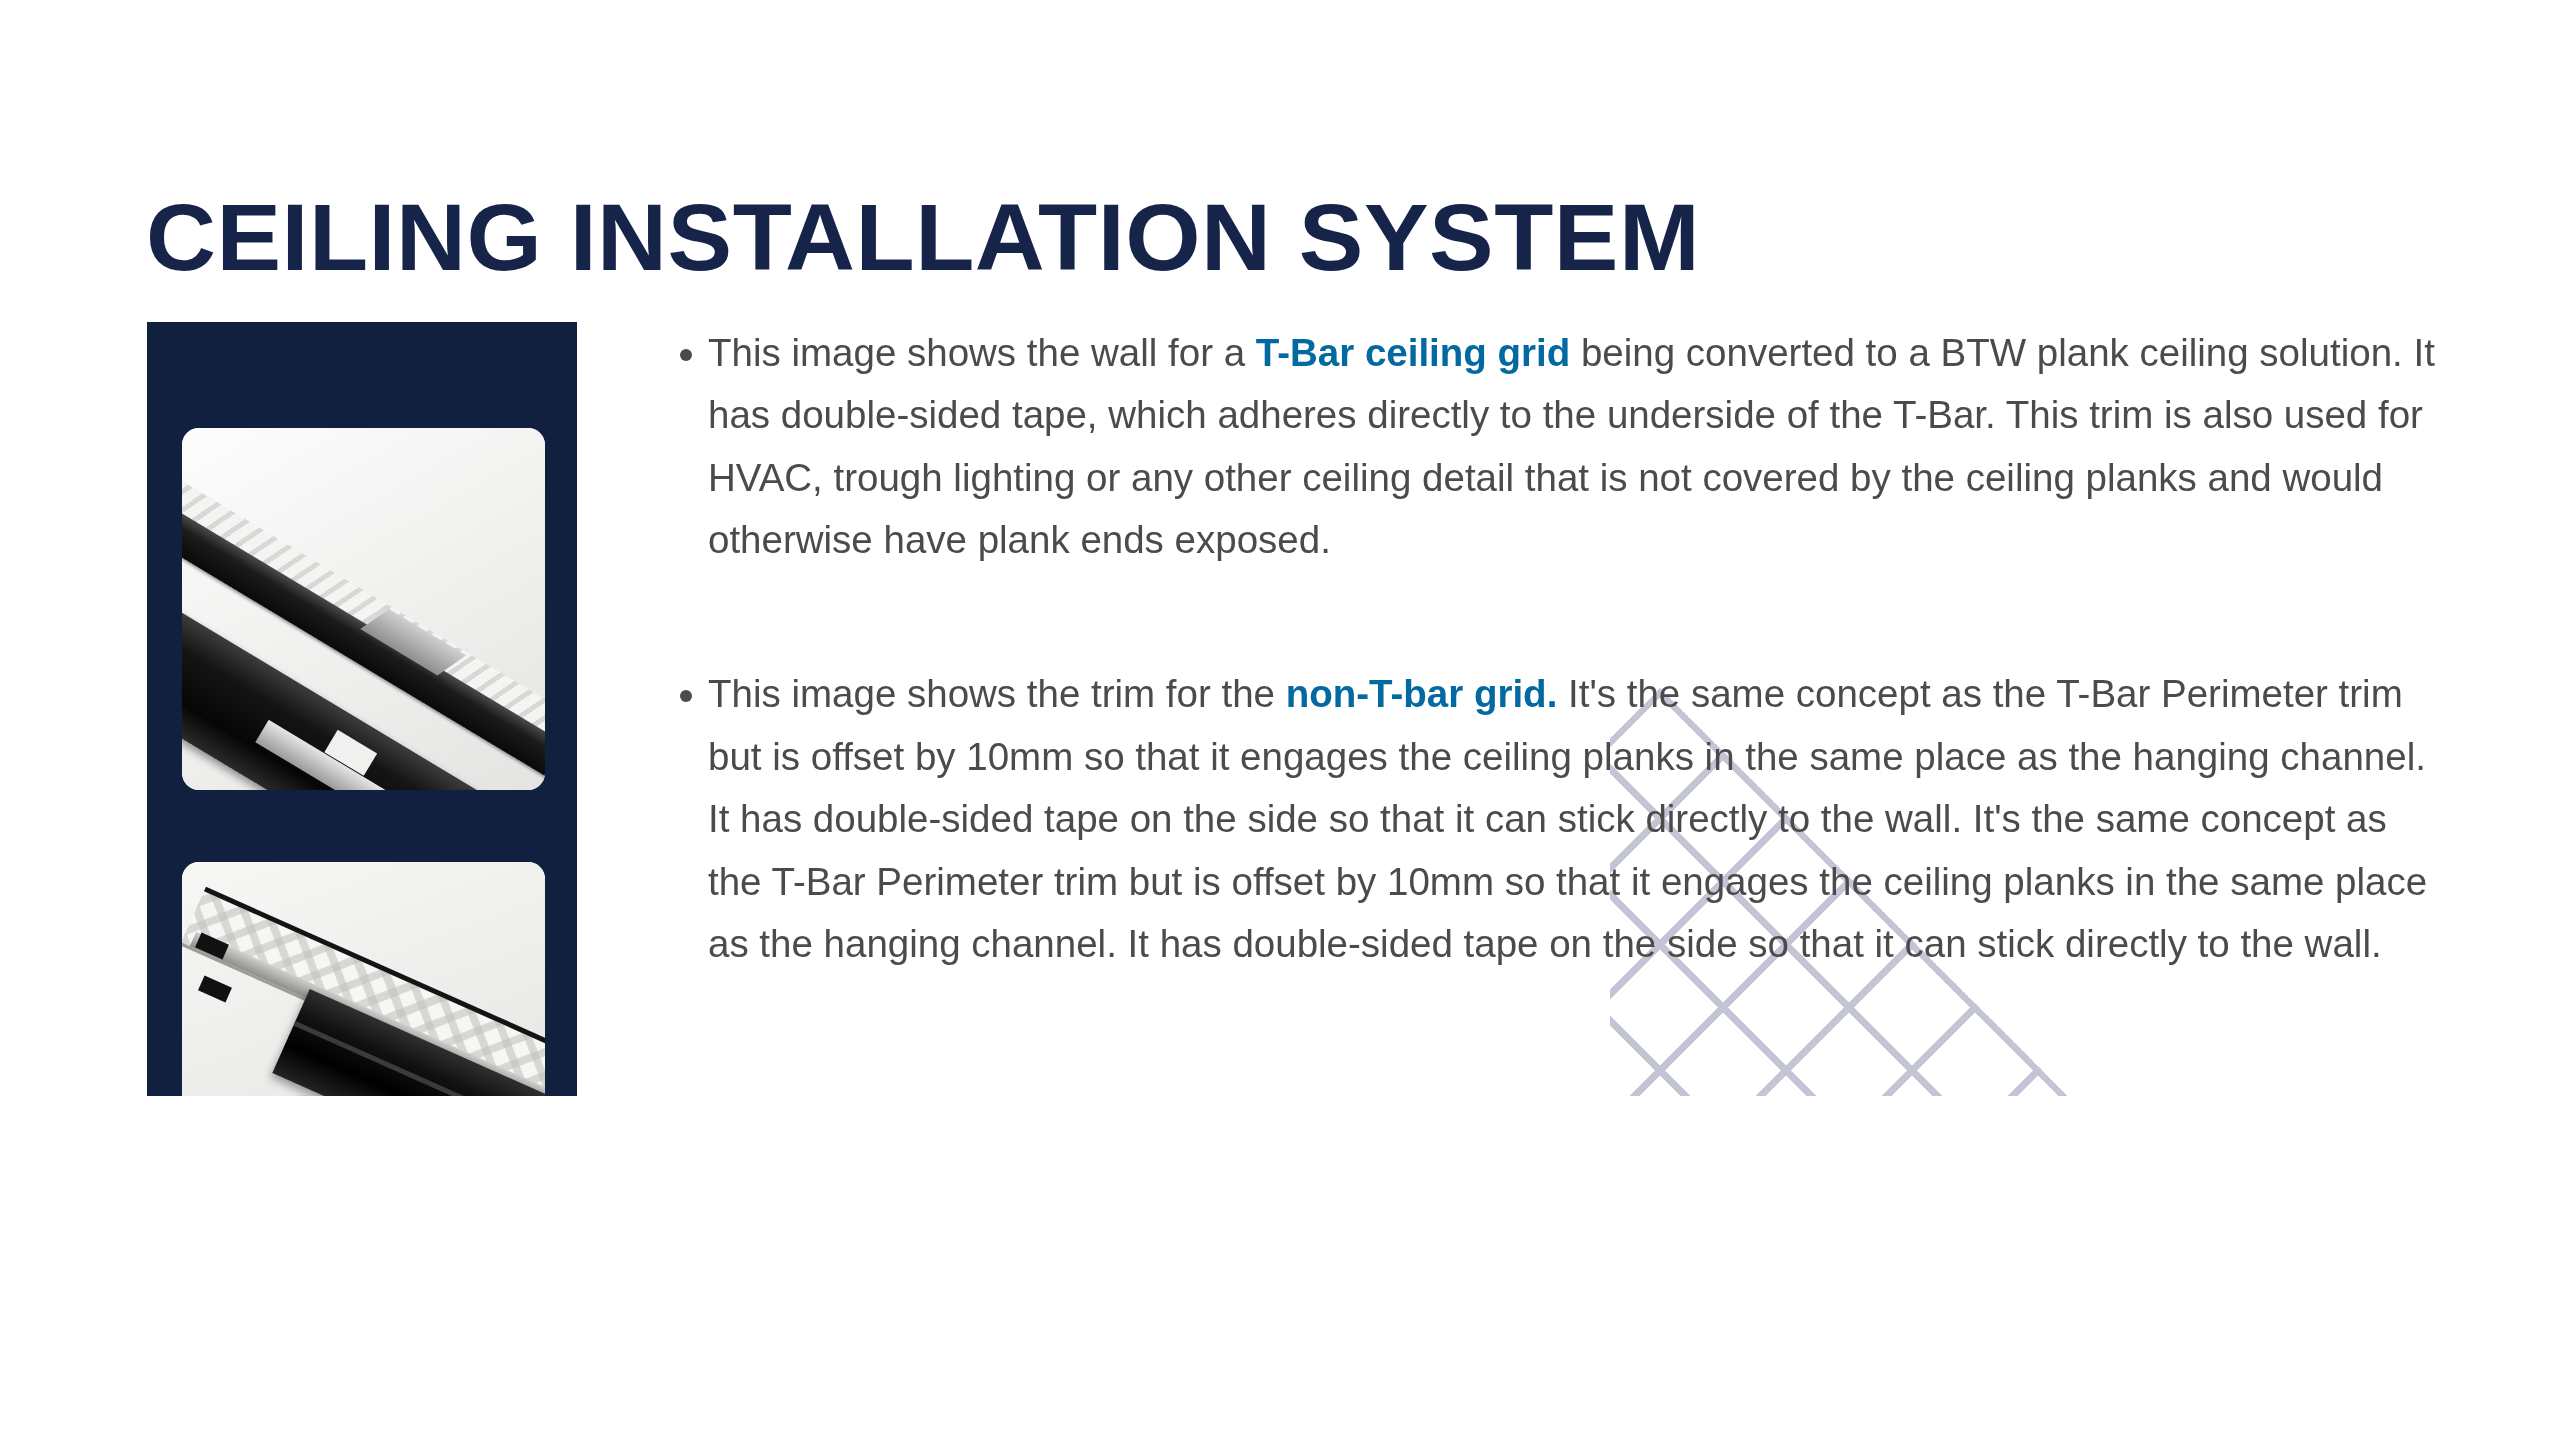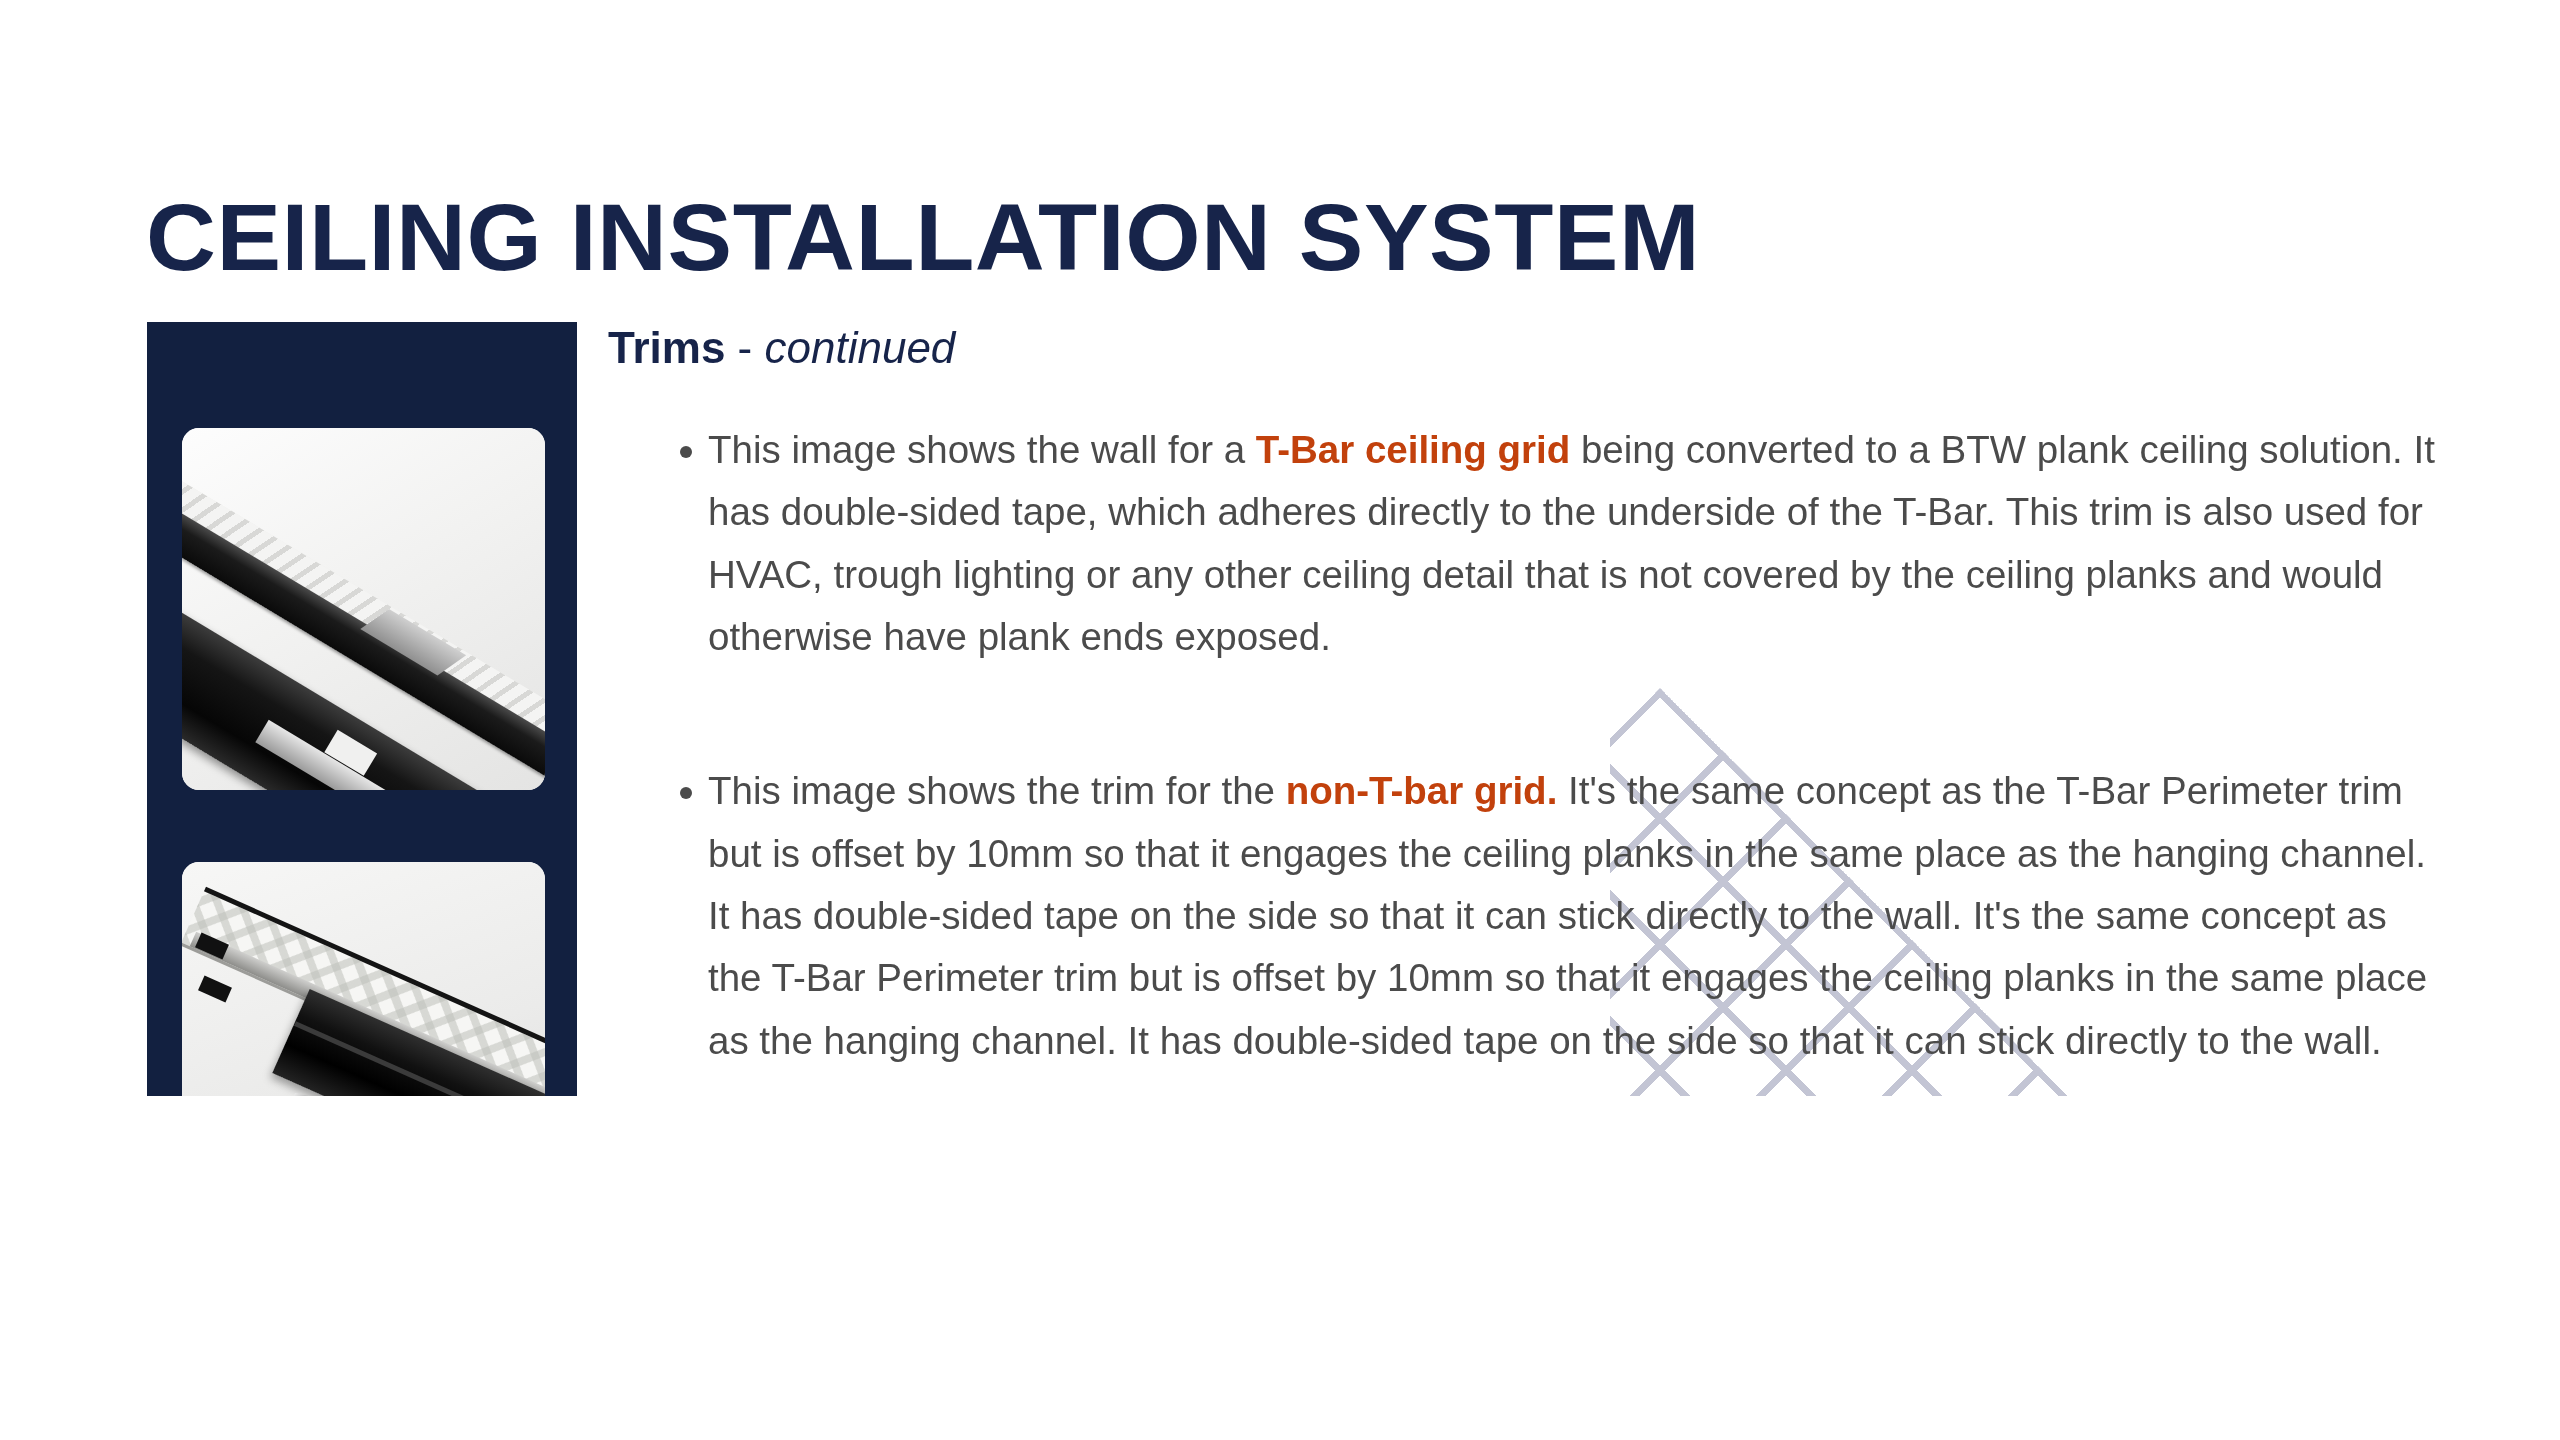--- a/index.html
+++ b/index.html
@@ -248,21 +248,21 @@
     position: absolute;
     left: 72px;
     top: 27px;
     width: 12px;
     height: 12px;
     border-radius: 50%;
     background: #4b4b4b;
   }
   .bullet b {
     font-weight: 700;
-    color: #c2410c;
+    color: #0369a1;
   }
 </style>
 </head>
 <body>
 
 <div class="slide">
 
   <div class="lattice-wrap">
     <div class="lattice"></div>
   </div>
@@ -294,23 +294,20 @@
         <div class="p2-black-rib"></div>
         <div class="p2-black-lip"></div>
         <div class="p2-black-base"></div>
       </div>
     </div>
 
   </div>
 
   <div class="content">
 
-    <p class="subhead">
-      <span class="sh-bold">Trims</span><span class="sh-sep"> - </span><span class="sh-ital">continued</span>
-    </p>
 
     <ul class="bullets">
 
       <li class="bullet">
         <span>This image shows the wall for a </span><b>T-Bar ceiling grid</b><span> being converted to a BTW plank ceiling solution. It has double-sided tape, which adheres directly to the underside of the T-Bar. This trim is also used for HVAC, trough lighting or any other ceiling detail that is not covered by the ceiling planks and would otherwise have plank ends exposed.</span>
       </li>
 
       <li class="bullet">
         <span>This image shows the trim for the </span><b>non-T-bar grid.</b><span> It's the same concept as the T-Bar Perimeter trim but is offset by 10mm so that it engages the ceiling planks in the same place as the hanging channel. It has double-sided tape on the side so that it can stick directly to the wall. It's the same concept as the T-Bar Perimeter trim but is offset by 10mm so that it engages the ceiling planks in the same place as the hanging channel. It has double-sided tape on the side so that it can stick directly to the wall.</span>
       </li>

